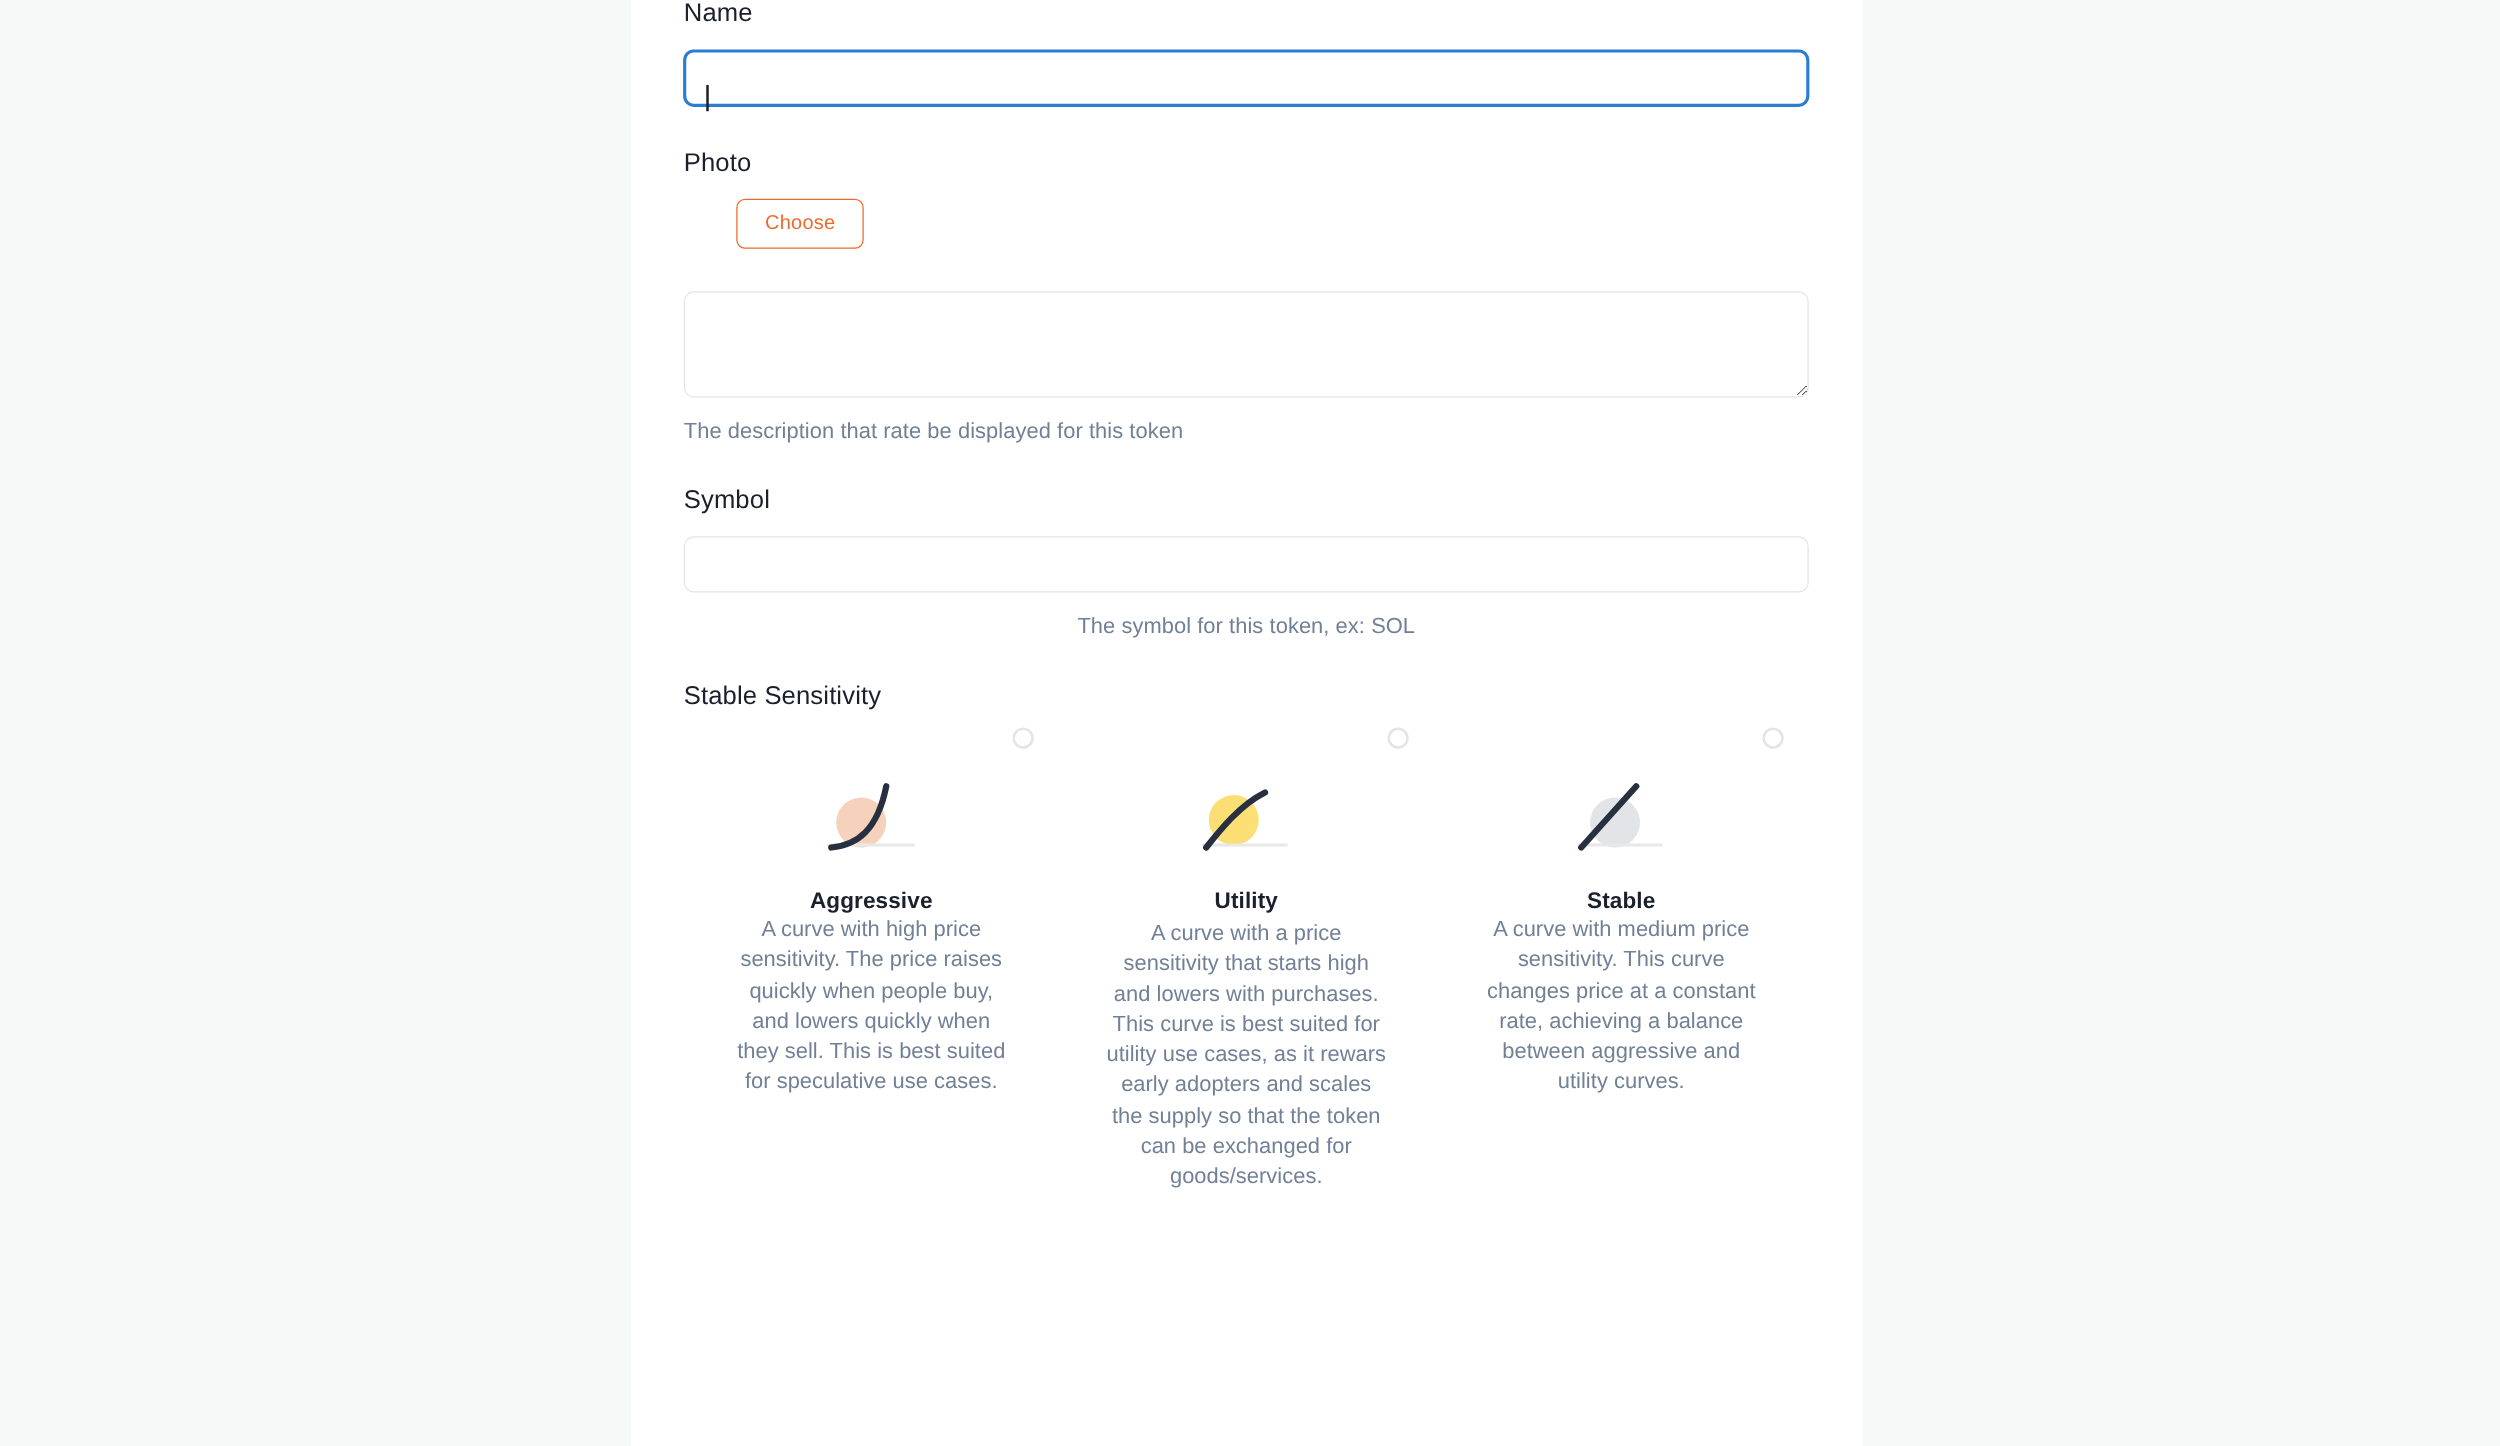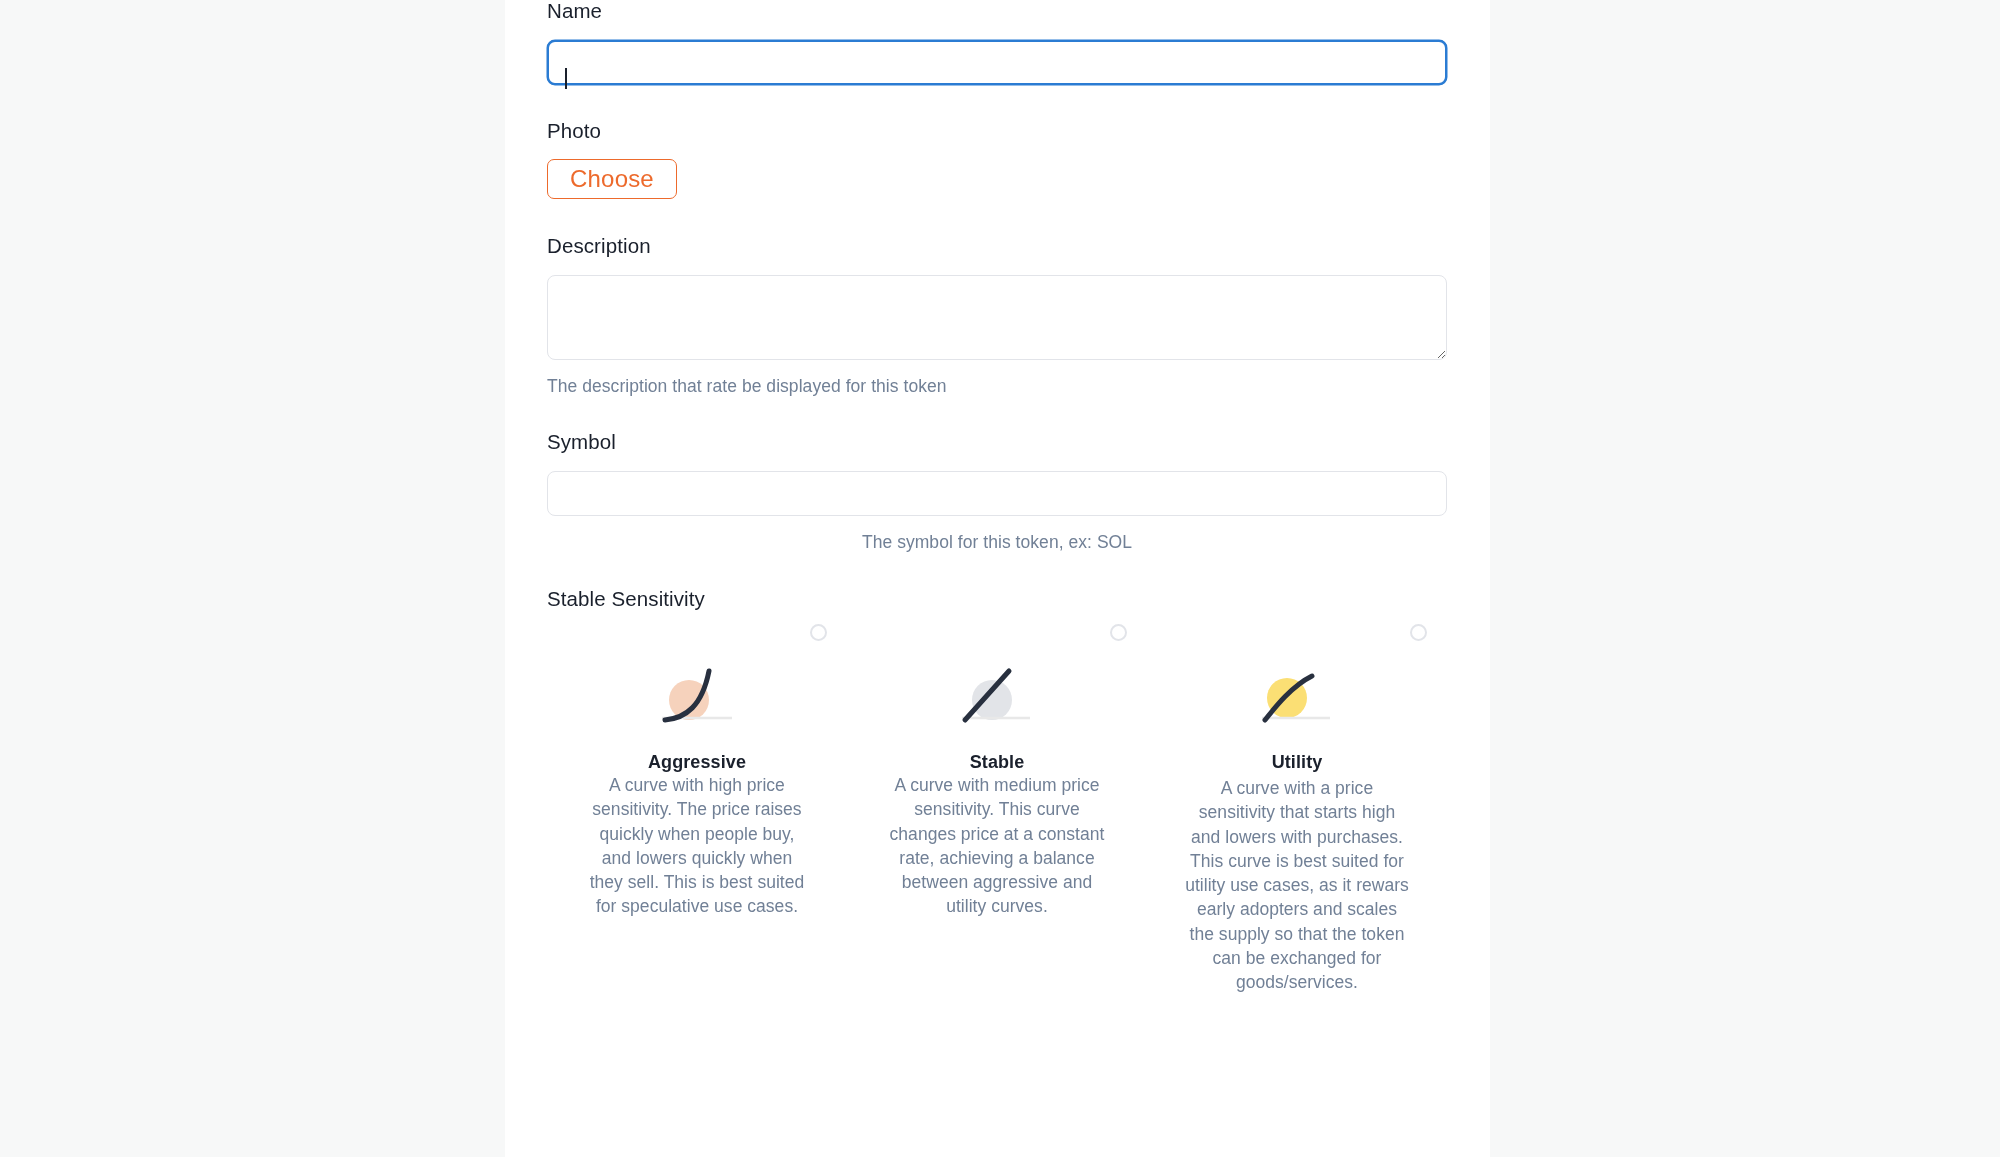--- a/index.html
+++ b/index.html
@@ -101,24 +101,25 @@
     align-items: center;
     justify-content: center;
     margin-top: 15px;
     height: 40px;
     padding: 0 22px;
     border: 1.6px solid #ed6a2c;
     border-radius: 7px;
     background: #ffffff;
     color: #ed6a2c;
     font-family: "Liberation Sans", sans-serif;
-    font-size: 24px;
+    font-size: 16px;
     font-weight: 400;
     letter-spacing: 0.2px;
     cursor: pointer;
+    margin-left: 42px;
   }
   .help-photo { margin-top: 15px; }
 
   
   .row-description { margin-top: 34px; }
   .textarea-input {
     display: block;
     width: 900px;
     height: 85px;
     margin-top: 16px;
@@ -213,21 +214,20 @@
           <span class="caret"></span>
         </div>
       </div>
 
       <div class="field row-photo">
         <div class="field-label">Photo</div>
         <button class="choose-button">Choose</button>
       </div>
 
       <div class="field row-description">
-        <div class="field-label">Description</div>
         <textarea class="textarea-input" placeholder="" style=""></textarea>
         <div class="field-help help-description">The description that rate be displayed for this token</div>
       </div>
 
       <div class="field row-symbol">
         <div class="field-label">Symbol</div>
         <input class="text-input" type="text" placeholder="" style="">
         <div class="field-help help-symbol">The symbol for this token, ex: SOL</div>
       </div>
 
@@ -242,44 +242,44 @@
             </div>
             <svg class="curve-icon" viewBox="0 0 86 70">
               <circle cx="35" cy="44" r="20" fill="#f6d2bc"></circle>
               <line x1="8" y1="62" x2="78" y2="62" stroke="#e8e8e8" stroke-width="2.4"></line>
               <path d="M11 64 C 32 62, 48 50, 55 15" fill="none" stroke="#28303f" stroke-width="5" stroke-linecap="round"></path>
             </svg>
             <div class="curve-title">Aggressive</div>
             <div class="curve-desc">A curve with high price sensitivity. The price raises quickly when people buy, and lowers quickly when they sell. This is best suited for speculative use cases.</div>
           </div>
 
+          <div class="curve-card utility">
+            <div class="radio-row">
+              <span class="radio"></span>
+            </div>
+            <svg class="curve-icon" viewBox="0 0 86 70">
+              <circle cx="33" cy="42" r="20" fill="#fbdf74"></circle>
+              <line x1="8" y1="62" x2="76" y2="62" stroke="#e8e8e8" stroke-width="2.4"></line>
+              <path d="M11 64 C 22 50, 38 30, 58 20" fill="none" stroke="#28303f" stroke-width="5" stroke-linecap="round"></path>
+            </svg>
+            <div class="curve-title">Utility</div>
+            <div class="curve-desc">A curve with a price sensitivity that starts high and lowers with purchases. This curve is best suited for utility use cases, as it rewars early adopters and scales the supply so that the token can be exchanged for goods/services.</div>
+          </div>
+
           <div class="curve-card stable">
             <div class="radio-row">
               <span class="radio"></span>
             </div>
             <svg class="curve-icon" viewBox="0 0 86 70">
               <circle cx="38" cy="44" r="20" fill="#e2e4e8"></circle>
               <line x1="8" y1="62" x2="76" y2="62" stroke="#e8e8e8" stroke-width="2.4"></line>
               <path d="M11 64 L 55 15" fill="none" stroke="#28303f" stroke-width="5" stroke-linecap="round"></path>
             </svg>
             <div class="curve-title">Stable</div>
             <div class="curve-desc">A curve with medium price sensitivity. This curve changes price at a constant rate, achieving a balance between aggressive and utility curves.</div>
           </div>
 
-          <div class="curve-card utility">
-            <div class="radio-row">
-              <span class="radio"></span>
-            </div>
-            <svg class="curve-icon" viewBox="0 0 86 70">
-              <circle cx="33" cy="42" r="20" fill="#fbdf74"></circle>
-              <line x1="8" y1="62" x2="76" y2="62" stroke="#e8e8e8" stroke-width="2.4"></line>
-              <path d="M11 64 C 22 50, 38 30, 58 20" fill="none" stroke="#28303f" stroke-width="5" stroke-linecap="round"></path>
-            </svg>
-            <div class="curve-title">Utility</div>
-            <div class="curve-desc">A curve with a price sensitivity that starts high and lowers with purchases. This curve is best suited for utility use cases, as it rewars early adopters and scales the supply so that the token can be exchanged for goods/services.</div>
-          </div>
-
         </div>
       </div>
 
     </div>
   </div>
 </div>
 
 </body></html>

